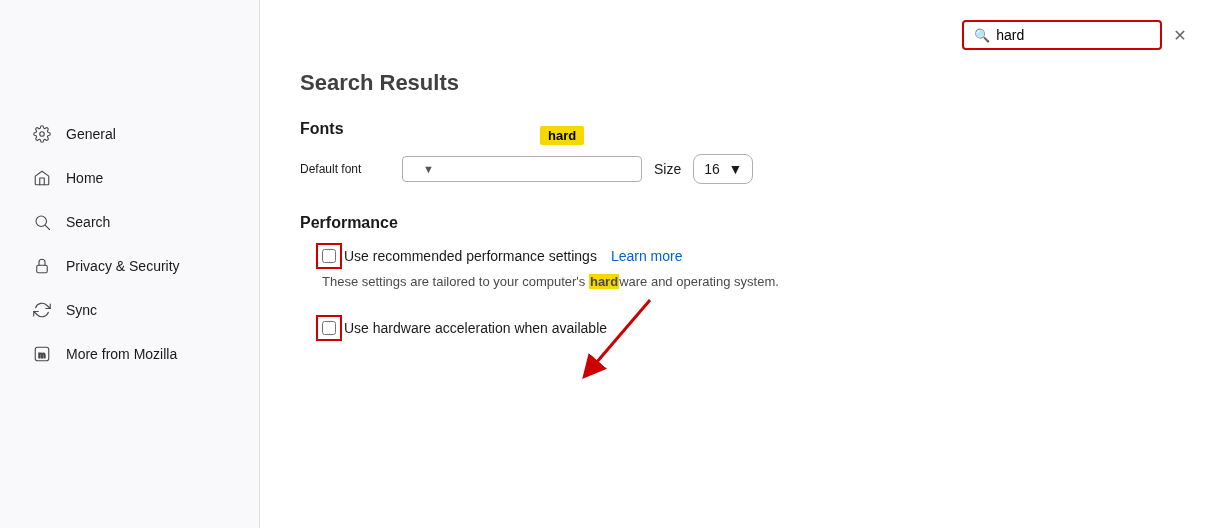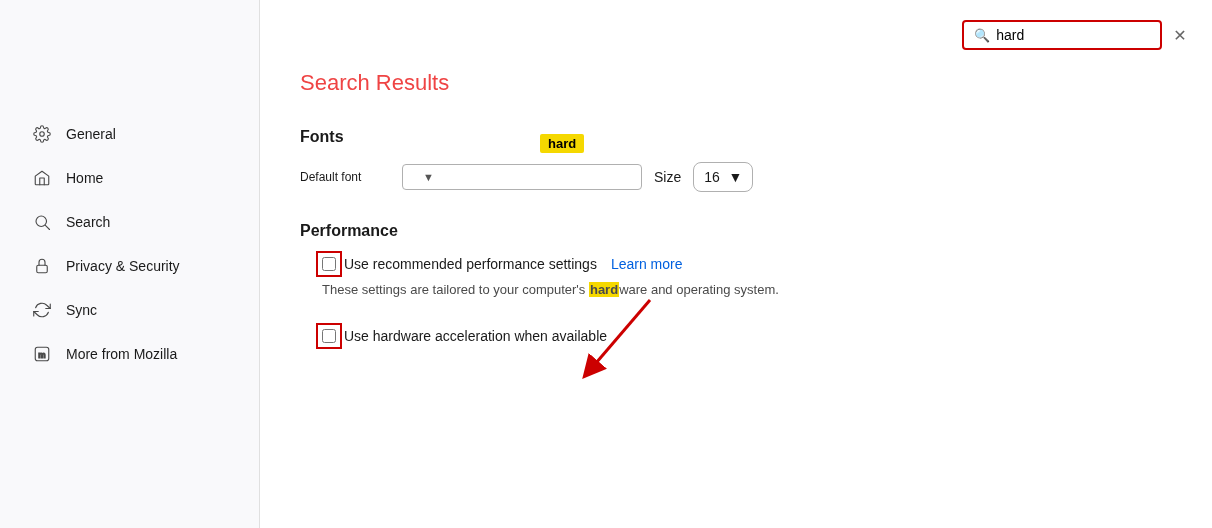--- a/index.html
+++ b/index.html
@@ -100,24 +100,24 @@
       display: flex;
       align-items: center;
       justify-content: center;
       width: 24px;
       height: 24px;
     }
 
     
     .page-title {
       font-size: 22px;
-      font-weight: 400;
-      color: #ef4444;
+      font-weight: 700;
+      color: #404040;
       margin-top: 50px;
-      margin-bottom: 32px;
+      margin-bottom: 24px;
     }
 
     
     .section-title {
       font-size: 16px;
       font-weight: 700;
       margin-bottom: 16px;
       color: #1a1a1a;
     }
 

